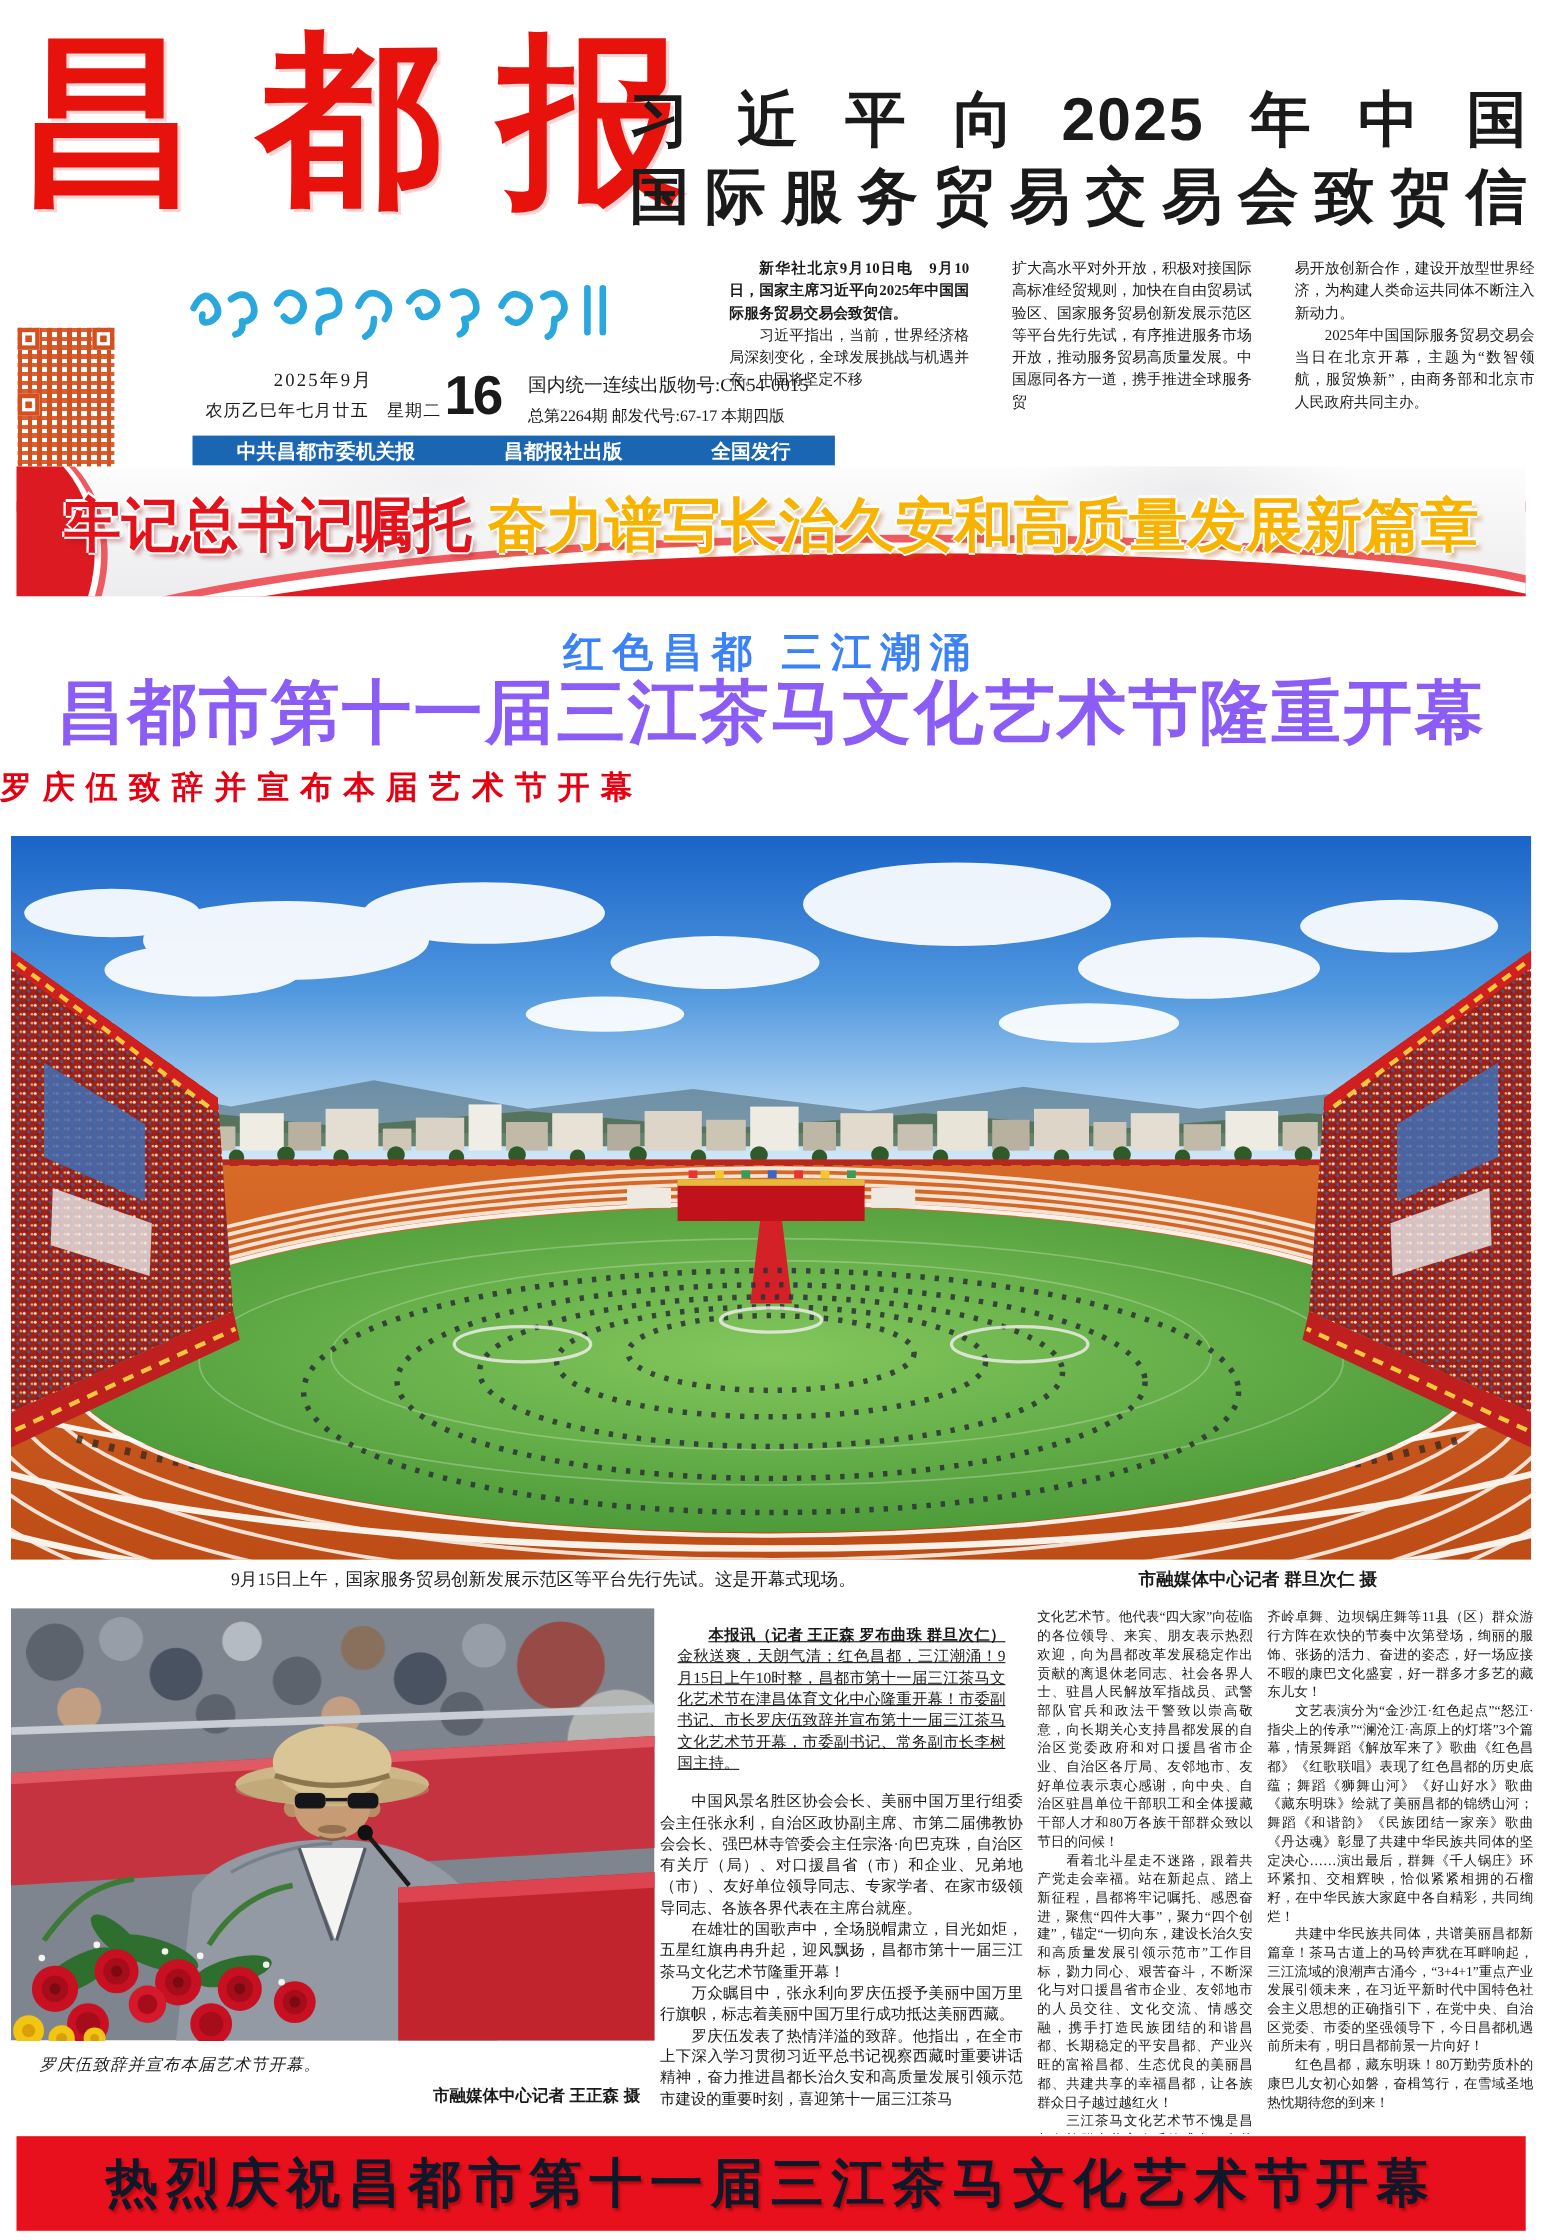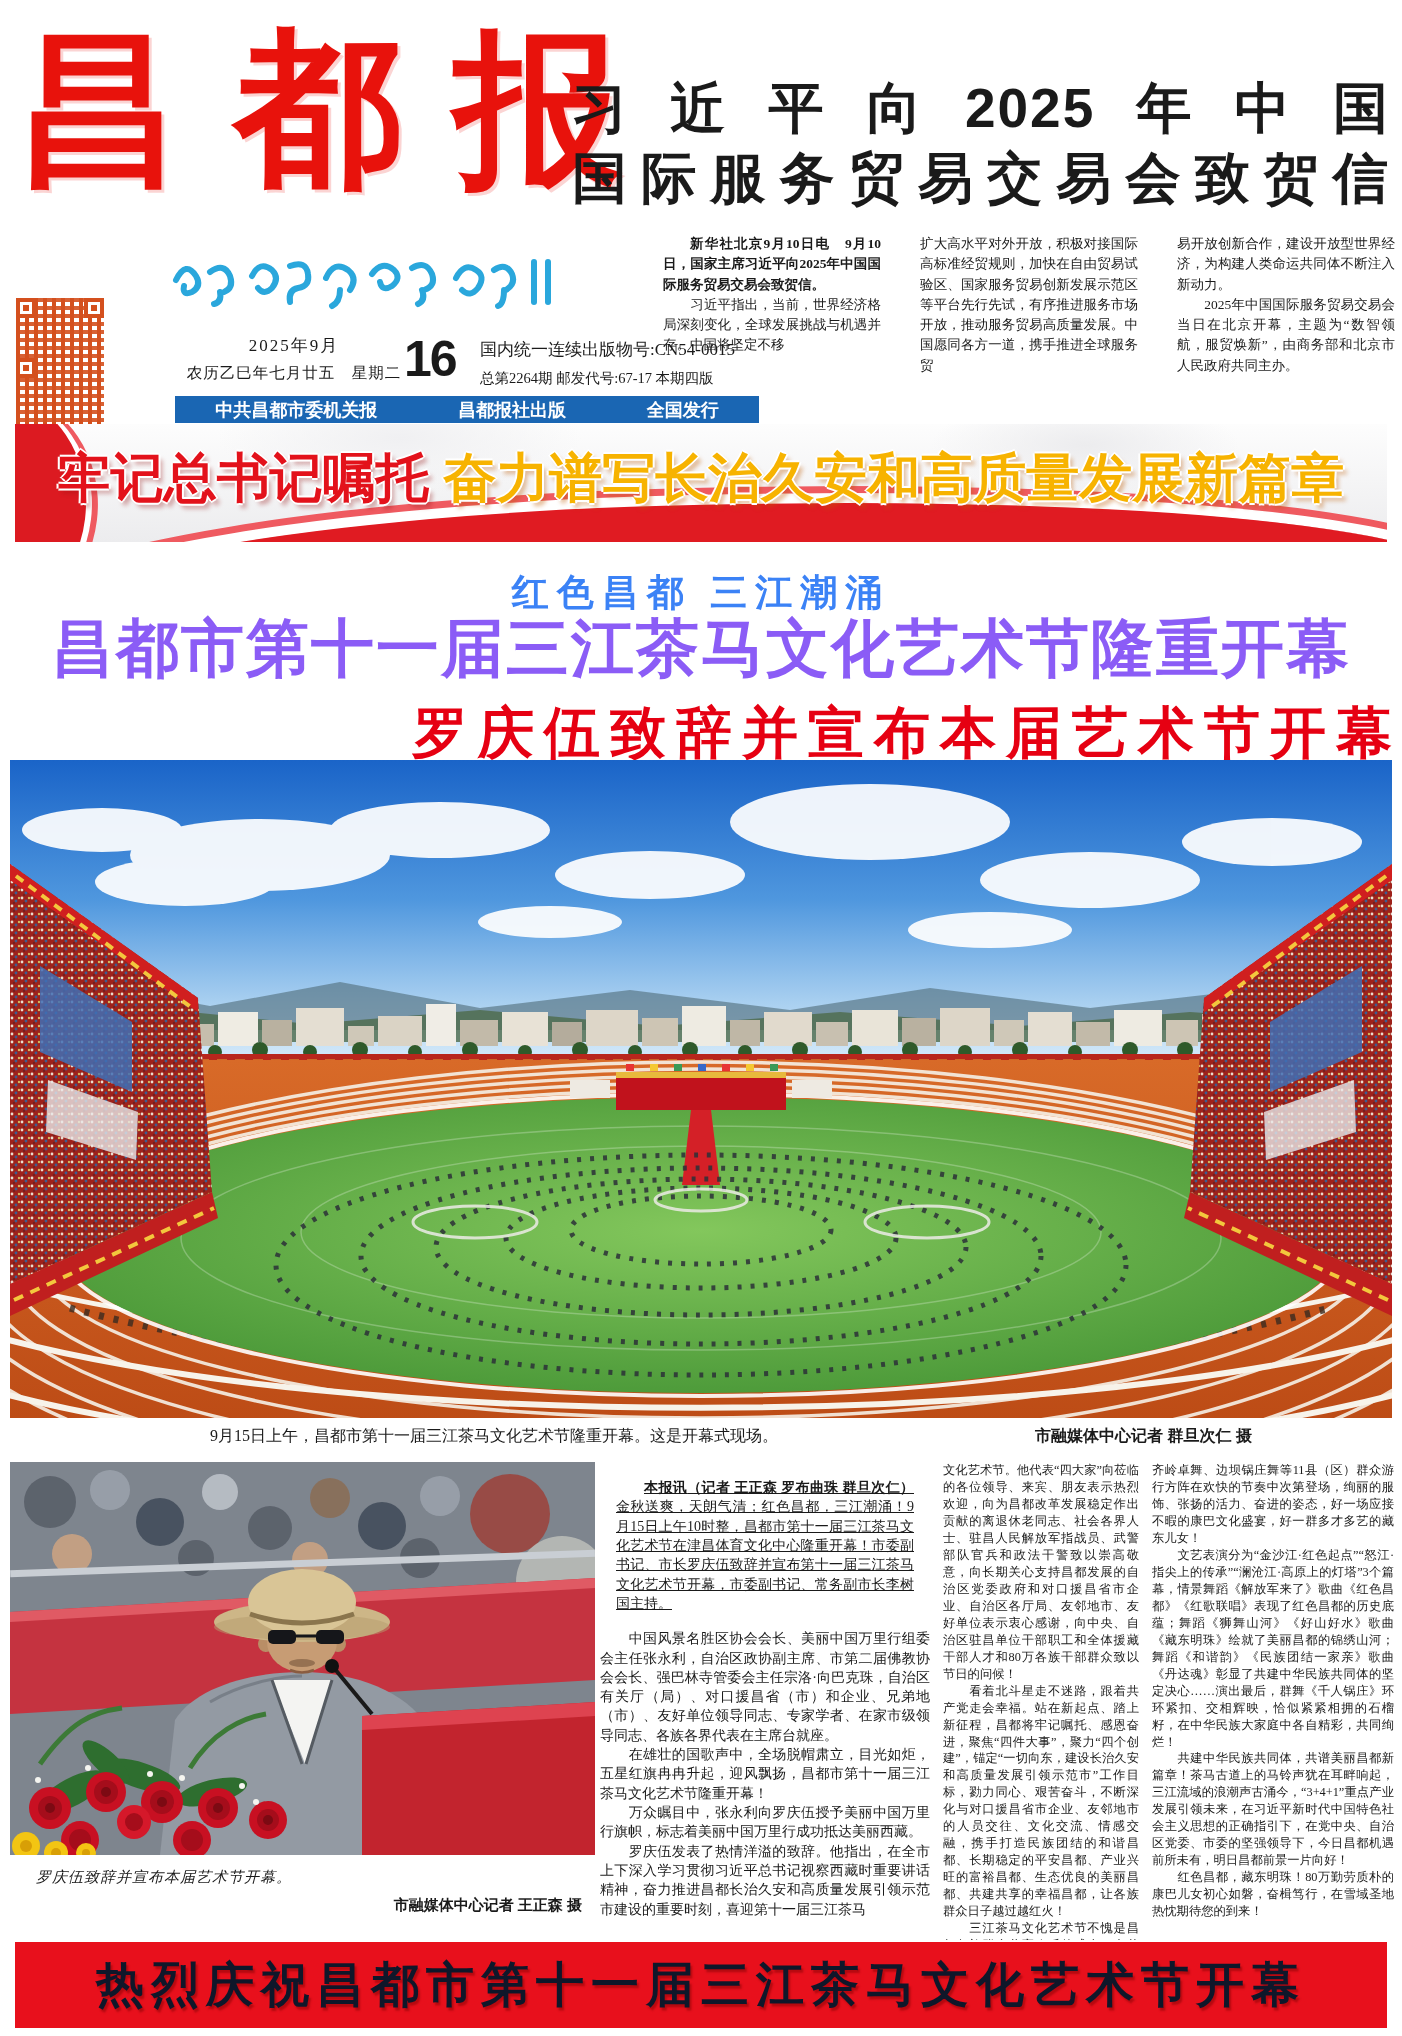--- a/index.html
+++ b/index.html
@@ -61,22 +61,22 @@
   .slogan-p1{color:#e3121b;
     text-shadow:2px 0 0 #fff,-2px 0 0 #fff,0 2px 0 #fff,0 -2px 0 #fff,4px 5px 4px rgba(150,20,20,.35);}
   .slogan-p2{color:#f7b300;
     text-shadow:2px 0 0 #fff,-2px 0 0 #fff,0 2px 0 #fff,0 -2px 0 #fff,4px 5px 4px rgba(190,90,0,.4);}
 
   
   .kicker{position:absolute;left:0;top:568px;width:1402px;text-align:center;
     color:#3b82f6;font-size:37px;font-weight:700;letter-spacing:8px;}
   .mainhead{position:absolute;left:0;top:606px;width:1402px;text-align:center;
     color:#8b5cf6;font-size:63px;font-weight:900;letter-spacing:2px;line-height:84px;white-space:nowrap;}
-  .subhead{position:absolute;left:0;top:696px;width:1402px;text-align:right;
-    color:#e60012;font-size:56px;font-weight:800;letter-spacing:10px;}
+  .subhead{position:absolute;left:0;top:696px;width:1402px;text-align:left;
+    color:#e60012;font-size:29px;font-weight:800;letter-spacing:10px;}
 
   
   .mainphoto{position:absolute;left:10px;top:760px;width:1382px;height:658px;}
   .mainphoto svg{display:block;width:100%;height:100%;}
   .captionrow{position:absolute;left:10px;top:1426px;width:1382px;display:flex;justify-content:space-between;
     font-family:"Liberation Serif",serif;font-size:16px;}
   .captionrow .cap{margin-left:200px;}
   .captionrow .credit{margin-right:140px;font-family:"Liberation Sans",sans-serif;font-weight:700;font-size:16px;}
 
   .insetphoto{position:absolute;left:10px;top:1462px;width:585px;height:393px;}
@@ -358,21 +358,21 @@
         <line x1="1376" y1="116" x2="1200" y2="248" stroke="#f3c73d" stroke-width="4" stroke-dasharray="9 7"></line>
         <polygon points="1352,206 1260,262 1260,332 1352,292" fill="#3f6fb5" opacity="0.85"></polygon>
         <polygon points="1344,320 1254,352 1256,400 1346,372" fill="#e8e8e8" opacity="0.8"></polygon>
         <polygon points="1382,524 1180,432 1174,458 1382,556" fill="#c01f1f"></polygon>
         <line x1="1378" y1="540" x2="1178" y2="448" stroke="#f3c73d" stroke-width="4" stroke-dasharray="10 8"></line>
       </g>
     </svg>
   </div>
 
   <div class="captionrow">
-    <span class="cap">9月15日上午，昌都市第十一届三江茶马文化艺术节隆重开幕。这是开幕式现场。</span>
+    <span class="cap">9月15日上午，国家服务贸易创新发展示范区等平台先行先试。这是开幕式现场。</span>
     <span class="credit">市融媒体中心记者 群旦次仁 摄</span>
   </div>
 
   <div class="insetphoto">
     <svg viewBox="0 0 585 393" preserveAspectRatio="none">
       <rect width="585" height="393" fill="#7e858e"></rect>
       <g opacity="0.95">
         <circle cx="40" cy="40" r="26" fill="#5b616b"></circle>
           <circle cx="100" cy="28" r="20" fill="#99a0aa"></circle>
         <circle cx="150" cy="60" r="24" fill="#46505e"></circle>

